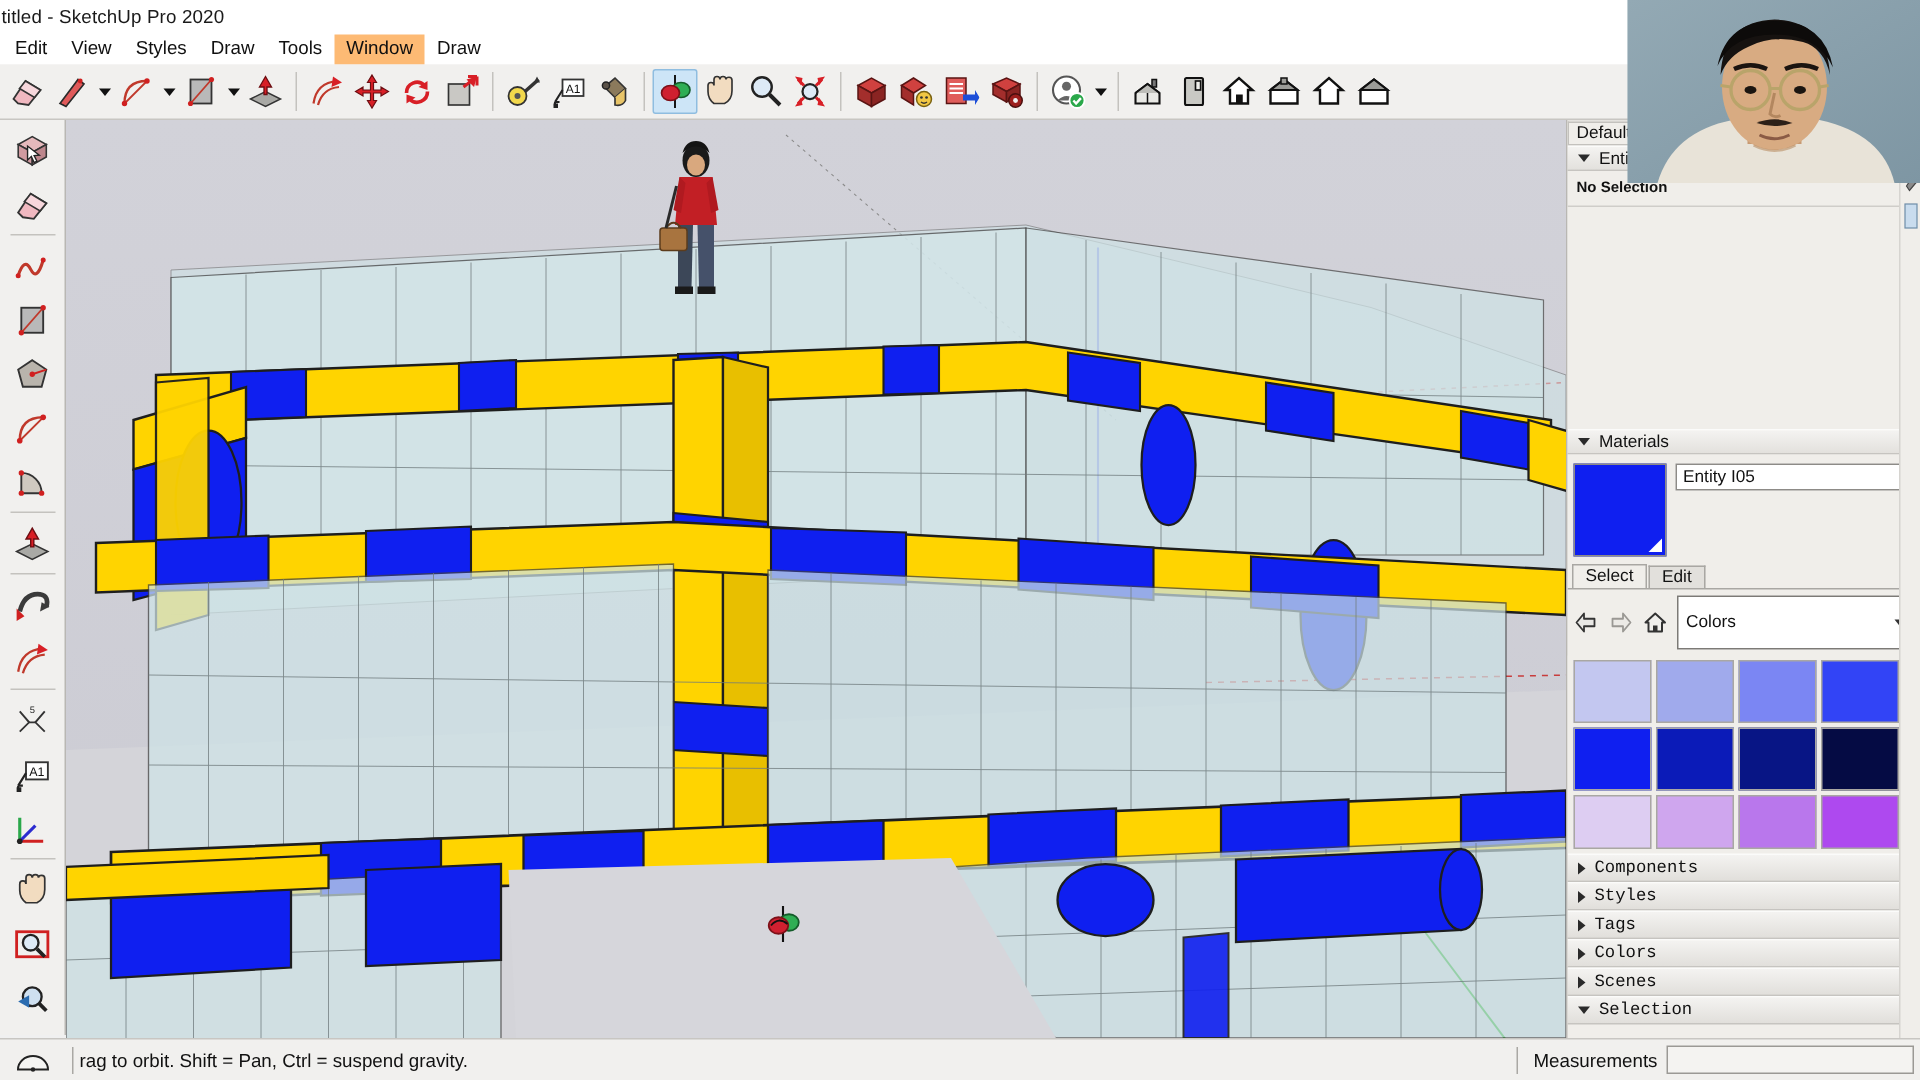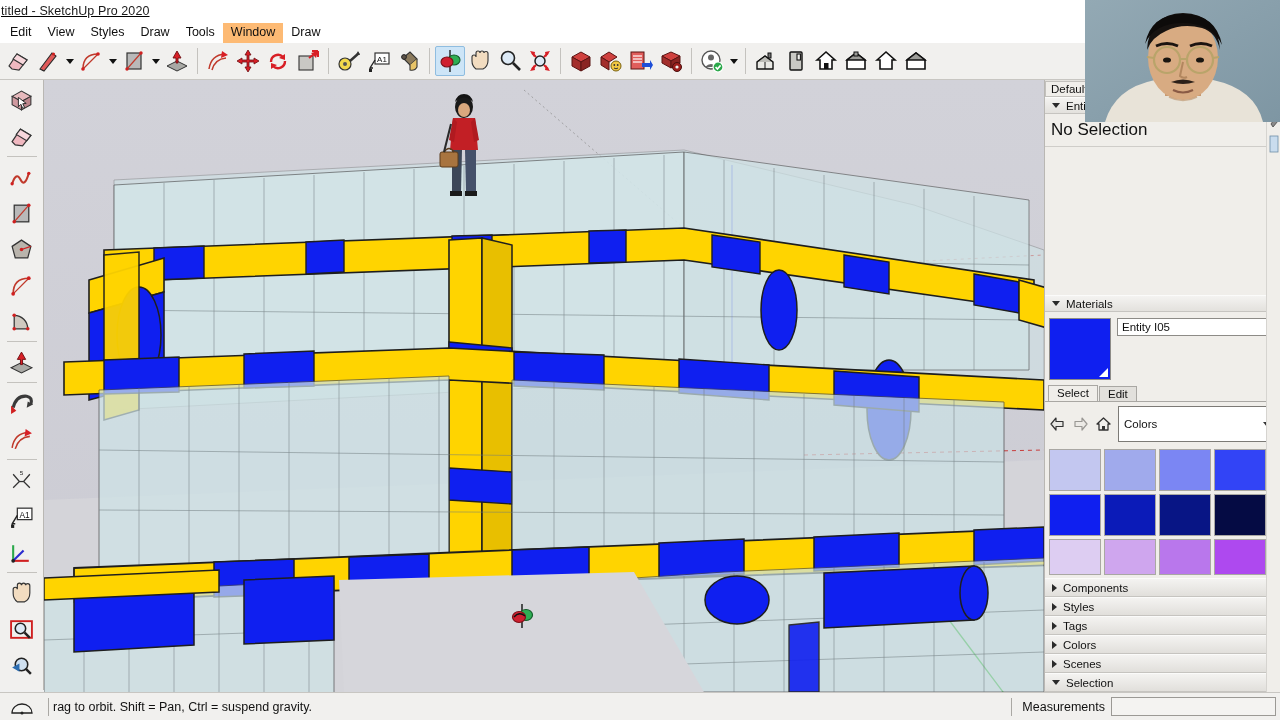--- a/index.html
+++ b/index.html
@@ -10,21 +10,21 @@
     background:#f0f0f0;
     color:#000;
     -webkit-font-smoothing: antialiased;
   }
   #app { position:relative; width:1280px; height:720px; }
 
   
   .titlebar {
     position:absolute; left:0; top:0; width:1280px; height:22px;
     background:#ffffff;
-    display:flex; align-items:center;text-decoration:underline;
+    display:flex; align-items:center;
   }
   .title-text {
     font-size:12.5px; color:#1a1a1a; padding-left:1px; letter-spacing:0.1px;
     white-space:nowrap;
   }
 
   
   .menubar {
     position:absolute; left:0; top:22px; width:1280px; height:21px;
     background:#ffffff;
@@ -105,21 +105,21 @@
     border-bottom:1px solid #c6c4c0; border-top:1px solid #fbfbfa;
     display:flex; align-items:center; padding-left:7px; gap:6px;
     font-size:11.5px; color:#111;
   }
   .tri { width:0;height:0; flex:none; }
   .tri.down { border-left:4px solid transparent;border-right:4px solid transparent;border-top:5px solid #2a2a2a; }
   .tri.right{ border-top:4px solid transparent;border-bottom:4px solid transparent;border-left:5px solid #2a2a2a; }
 
   .panel-body { background:#f0eeea; }
   .no-sel {
-    font-size:17px; font-weight:normal; color:#111; padding:6px 0 6px 6px;
+    font-size:10px; font-weight:bold; color:#111; padding:6px 0 6px 6px;
     border-bottom:1px solid #cfcdc9;
   }
   .entity-blank { height:148px; background:#f0eeea; }
 
   
   .mat-row { display:flex; padding:6px 4px 4px 4px; gap:6px; }
   .mat-swatch {
     width:62px; height:62px; background:#0f1ff0; border:1px solid #8d8b87;
     position:relative;
   }
@@ -150,21 +150,21 @@
     display:grid; grid-template-columns:repeat(4,1fr); gap:3px;
     padding:3px 14px 3px 4px; background:#f0eeea;
   }
   .sw { height:42px; border:1px solid #a9a7a3; }
   .sw.r3 { height:36px; }
 
   .collapse-row {
     height:19px; background:linear-gradient(#f4f3f1,#e1dfdb);
     border-bottom:1px solid #c6c4c0; border-top:1px solid #fbfbfa;
     display:flex; align-items:center; padding-left:7px; gap:6px;
-    font-size:11.5px; color:#111;
+    font-size:11.5px; color:#111;font-family:Liberation Mono, monospace;
   }
 
   
   .tray-edge {
     position:absolute; right:0; top:0; width:14px; height:100%;
     background:#f0eeea; border-left:1px solid #d6d4d0;
   }
 
   
   .statusbar {

